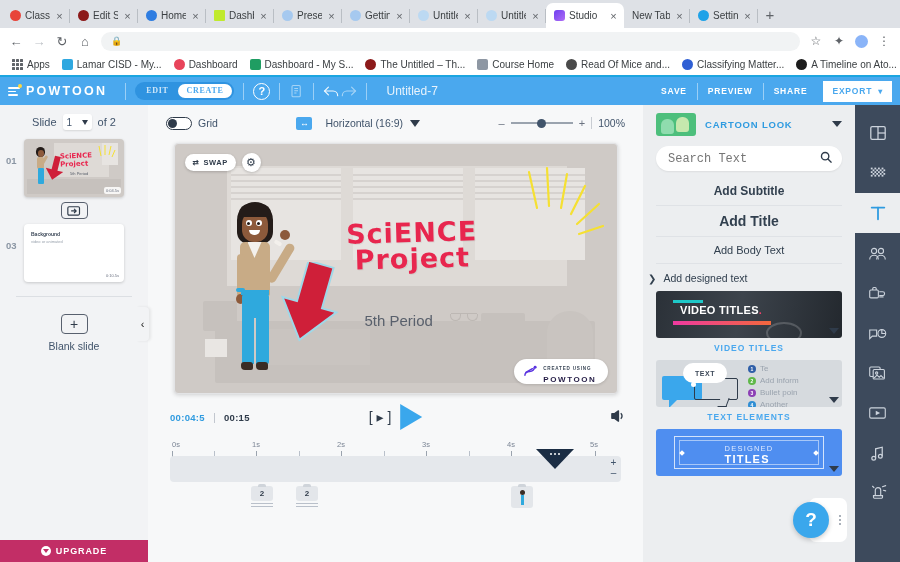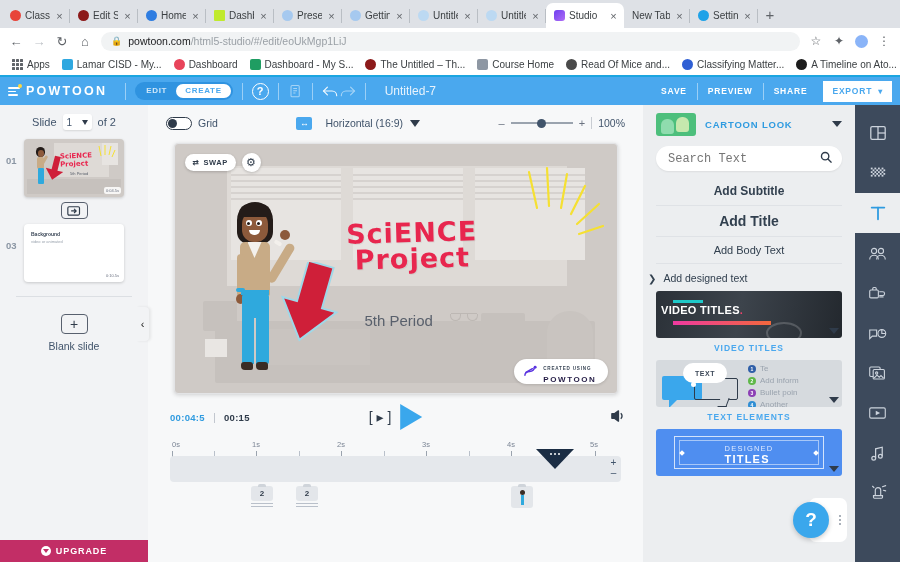--- a/index.html
+++ b/index.html
@@ -72,21 +72,21 @@
   }
   .pt-logo { display: flex; align-items: center; gap: 5px; padding-right: 9px; }
   .pt-logo-mark { position: relative; width: 13px; height: 12px; }
   .pt-logo-mark i { position: absolute; left: 0; height: 1.8px; background: #fff; border-radius: 1px; }
   .pt-logo-mark i:nth-child(1) { top: 2px; width: 12px; }
   .pt-logo-mark i:nth-child(2) { top: 5.5px; width: 8px; }
   .pt-logo-mark i:nth-child(3) { top: 9px; width: 10px; }
   .pt-logo-mark b { position: absolute; right: -1px; top: -1px; width: 4px; height: 4px; border-radius: 50%; background: #ffd83d; }
   .pt-wordmark { font-size: 12.5px; font-weight: bold; letter-spacing: 2.2px; }
   .vsep { width: 1px; height: 17px; background: rgba(255,255,255,.45); margin: 0 9px; }
-  .editcreate { display: flex; align-items: center; background: #2f93e0; border-radius: 11px; height: 18px; padding: 2px; }
+  .editcreate { display: flex; align-items: center; background: #2f93e0; border-radius: 11px; height: 18px; padding: 2px; font-family: Liberation Serif, serif; }
   .ec-btn { font-size: 8px; font-weight: bold; letter-spacing: .7px; padding: 0 9px; height: 14px; line-height: 14px; border-radius: 9px; color: #cfe7f9; }
   .ec-btn.on { background: #fff; color: #4aa8ee; }
   .circ-q { width: 17px; height: 17px; border-radius: 50%; border: 1.5px solid #fff; font-size: 11px; text-align: center; line-height: 14px; font-weight: bold; }
   .hicon { opacity: .92; display: flex; align-items: center; }
   .hicon.faded { opacity: .5; }
   .pt-title { font-size: 12px; color: #e8f3fc; margin-left: 10px; }
   .pt-right { margin-left: auto; display: flex; align-items: center; gap: 0; }
   .pt-link { font-size: 8.5px; font-weight: bold; letter-spacing: .8px; padding: 0 10px; color: #fff; }
   .pt-export {
     background: #fff; color: #4aa8ee; font-size: 8.5px; font-weight: bold; letter-spacing: .8px;
@@ -301,21 +301,21 @@
   .text-opt.t3 { font-size: 11px; }
   .add-designed { display: flex; align-items: center; gap: 7px; padding: 8px 0 7px; font-size: 10.5px; color: #32404f; margin-left: -8px; }
   .chev-r { font-size: 10px; color: #32404f; }
   .dcard { margin-bottom: 3px; position: relative; }
   .dcard-img { width: 186px; height: 47px; border-radius: 3px; position: relative; overflow: hidden; }
   .dcard-caret { position: absolute; right: 3px; bottom: 4px; width: 0; height: 0; border-left: 5px solid transparent; border-right: 5px solid transparent; border-top: 6px solid #2f3b4a; }
   .dcard-lbl { text-align: center; font-size: 8.5px; font-weight: bold; letter-spacing: 1px; color: #4aa8ee; padding: 5px 0 4px; }
   
   .vt { background: linear-gradient(100deg,#2b3138 0%,#3d444c 45%,#23282e 100%); }
   .vt-line1 { position: absolute; left: 17px; top: 9px; width: 30px; height: 2.5px; background: #1ec8c8; }
-  .vt-txt { position: absolute; left: 5px; top: 13px; font-size: 11px; font-weight: bold; color: #fff; letter-spacing: .3px; }
+  .vt-txt { position: absolute; left: 24px; top: 13px; font-size: 11px; font-weight: bold; color: #fff; letter-spacing: .3px; }
   .vt-txt em { color: #f0426b; font-style: normal; }
   .vt-line2 { position: absolute; left: 17px; top: 30px; width: 98px; height: 4px; background: linear-gradient(90deg,#ef3aa0,#f2683c); }
   .vt-bike { position: absolute; right: 40px; bottom: -6px; width: 36px; height: 22px; border: 2px solid rgba(255,255,255,.18); border-radius: 50%; }
   
   .te { background: #d6dade; }
   .te-blue { position: absolute; left: 6px; top: 16px; width: 40px; height: 24px; background: #3aa7ec; border-radius: 2px; }
   .te-blue:after { content: ""; position: absolute; left: 7px; bottom: -8px; border-left: 9px solid #3aa7ec; border-bottom: 9px solid transparent; }
   .te-cloud { position: absolute; left: 27px; top: 3px; width: 44px; height: 20px; background: #fff; border-radius: 11px; display: flex; align-items: center; justify-content: center; font-size: 7px; font-weight: bold; color: #3c4858; letter-spacing: .5px; }
   .te-cloud:after { content: ""; position: absolute; left: 8px; bottom: -4px; width: 5px; height: 5px; border-radius: 50%; background: #fff; }
   .te-out { position: absolute; left: 38px; top: 18px; width: 44px; height: 22px; border: 1.4px solid #2f3b4a; border-radius: 2px; }
@@ -415,21 +415,20 @@
     <div class="tab-plus">+</div>
   </div>
 
   <div class="omnibar">
     <span class="navbtn">←</span>
     <span class="navbtn dim">→</span>
     <span class="navbtn">↻</span>
     <span class="navbtn">⌂</span>
     <div class="urlbox">
       <span class="lock">🔒</span>
-      <span class="urltext"><b>powtoon.com</b><span>/html5-studio/#/edit/eoUkMgp1LiJ</span></span>
     </div>
     <span class="ombtn">☆</span>
     <span class="ombtn">✦</span>
     <span class="avatar-chip"></span>
     <span class="ombtn">⋮</span>
   </div>
 
   <div class="bookmarks">
     <div class="bm">
       <span class="bm-grid">

